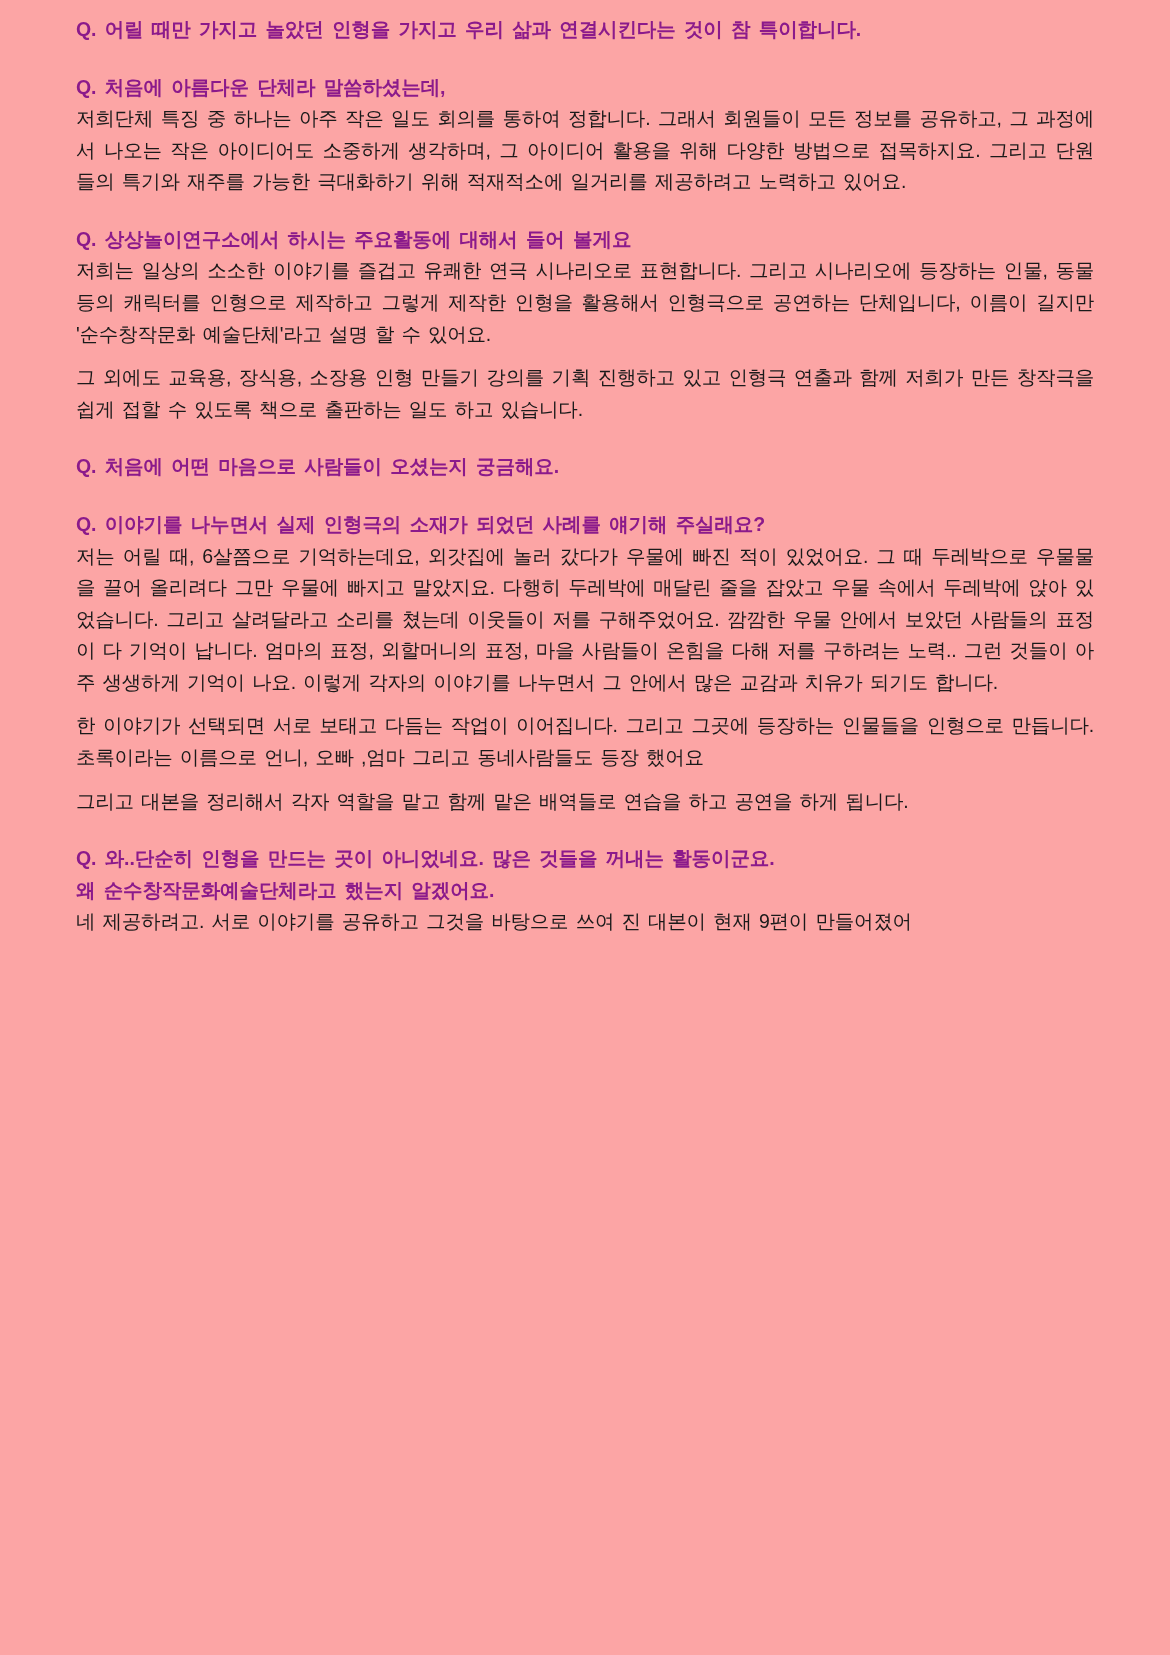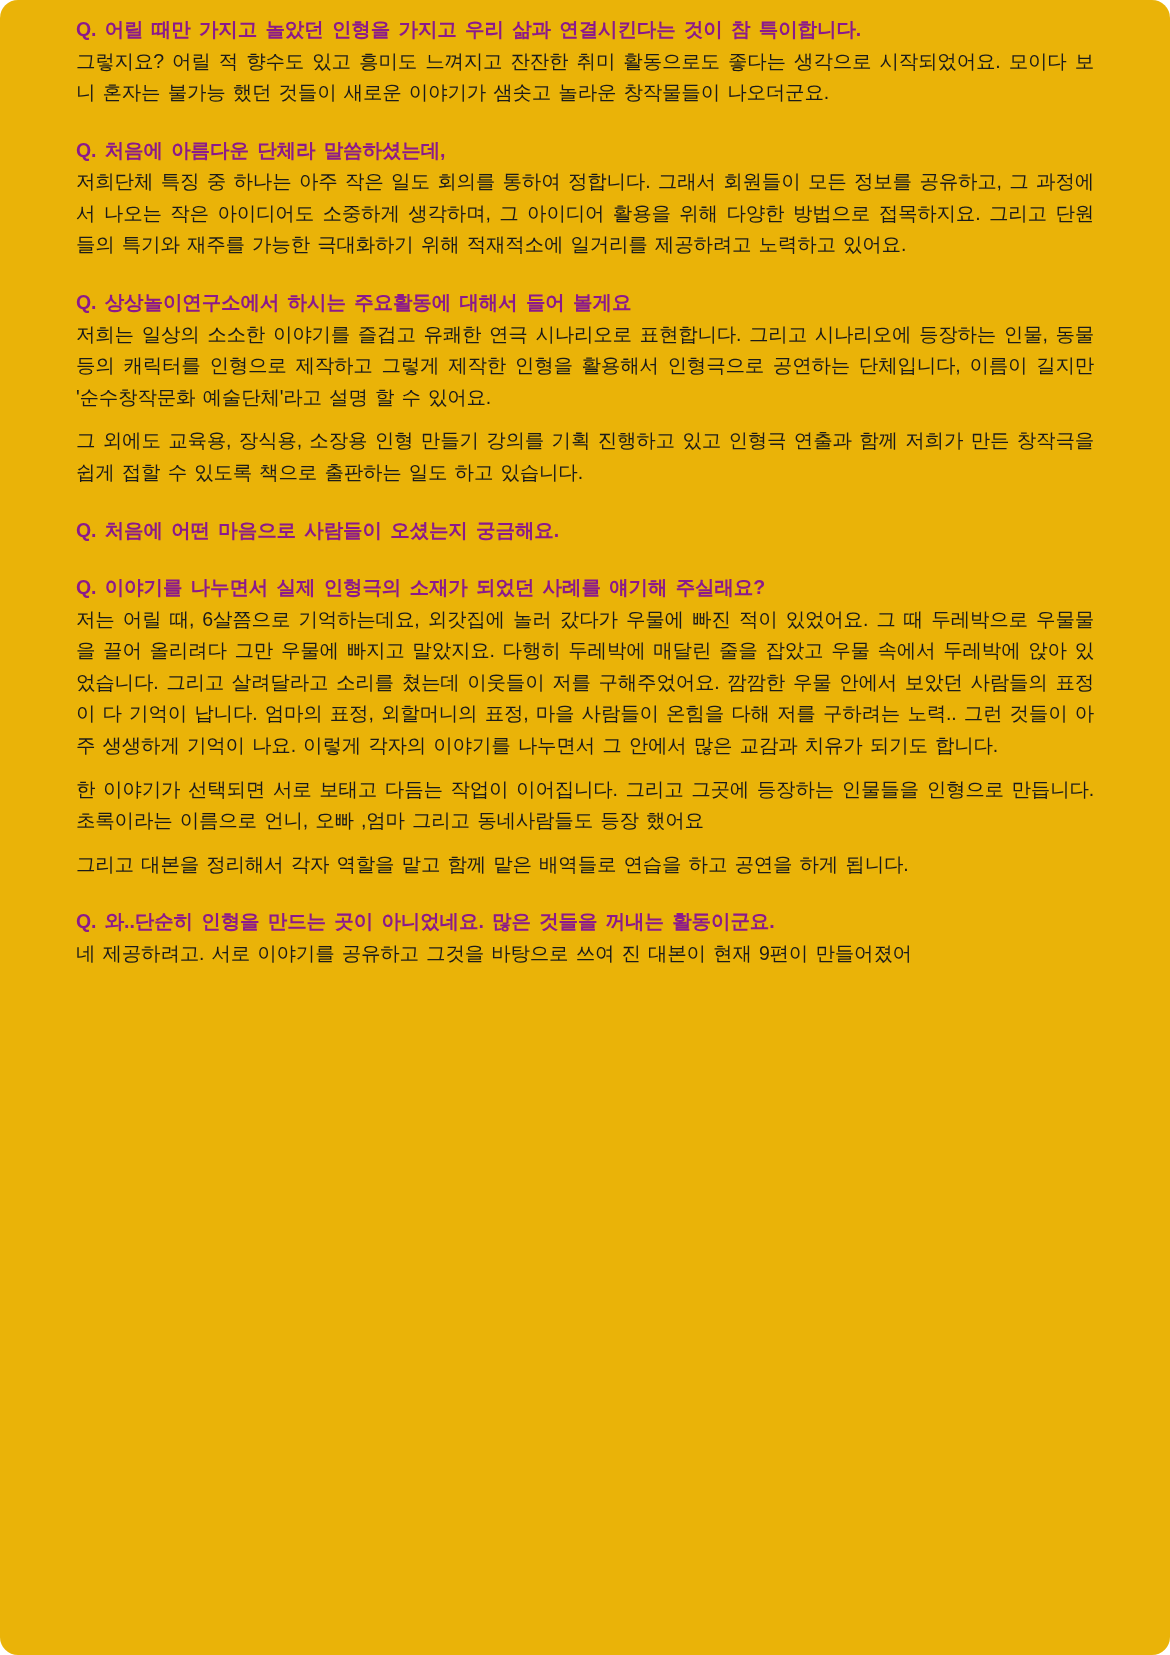--- a/index.html
+++ b/index.html
@@ -10,22 +10,21 @@
   body {
     width: 1170px;
     min-height: 1655px;
     font-family: "Liberation Sans", "DejaVu Sans", sans-serif;
   }
   .page {
     width: 1170px;
     min-height: 1655px;
     box-sizing: border-box;
     padding: 14px 76px 20px 76px;
-    background: #eab308;
-    border-radius: 18px;
+    background: #fca5a5;
   }
   .qa-block {
     margin-bottom: 26px;
   }
   .qa-block:last-child {
     margin-bottom: 12px;
   }
   .question-line {
     color: #8b1a8b;
     font-weight: bold;
@@ -50,21 +49,20 @@
     margin-top: 12px;
   }
 </style>
 </head>
 <body>
 
 <div class="page">
 
   <div class="qa-block">
     <p class="question-line">Q. 어릴 때만 가지고 놀았던 인형을 가지고 우리 삶과 연결시킨다는 것이 참 특이합니다.</p>
-    <p class="answer-para">그렇지요? 어릴 적 향수도 있고 흥미도 느껴지고 잔잔한 취미 활동으로도 좋다는 생각으로 시작되었어요. 모이다 보니 혼자는 불가능 했던 것들이 새로운 이야기가 샘솟고 놀라운 창작물들이 나오더군요.</p>
   </div>
 
   <div class="qa-block">
     <p class="question-line">Q. 처음에 아름다운 단체라 말씀하셨는데,</p>
     <p class="answer-para">저희단체 특징 중 하나는 아주 작은 일도 회의를 통하여 정합니다. 그래서 회원들이 모든 정보를 공유하고, 그 과정에서 나오는 작은 아이디어도 소중하게 생각하며, 그 아이디어 활용을 위해 다양한 방법으로 접목하지요. 그리고 단원들의 특기와 재주를 가능한 극대화하기 위해 적재적소에 일거리를 제공하려고 노력하고 있어요.</p>
   </div>
 
   <div class="qa-block">
     <p class="question-line">Q. 상상놀이연구소에서 하시는 주요활동에 대해서 들어 볼게요</p>
     <p class="answer-para">저희는 일상의 소소한 이야기를 즐겁고 유쾌한 연극 시나리오로 표현합니다. 그리고 시나리오에 등장하는 인물, 동물 등의 캐릭터를 인형으로 제작하고 그렇게 제작한 인형을 활용해서 인형극으로 공연하는 단체입니다, 이름이 길지만 '순수창작문화 예술단체'라고 설명 할 수 있어요.</p>
@@ -77,16 +75,17 @@
 
   <div class="qa-block">
     <p class="question-line">Q. 이야기를 나누면서 실제 인형극의 소재가 되었던 사례를 얘기해 주실래요?</p>
     <p class="answer-para">저는 어릴 때, 6살쯤으로 기억하는데요, 외갓집에 놀러 갔다가 우물에 빠진 적이 있었어요. 그 때 두레박으로 우물물을 끌어 올리려다 그만 우물에 빠지고 말았지요. 다행히 두레박에 매달린 줄을 잡았고 우물 속에서 두레박에 앉아 있었습니다. 그리고 살려달라고 소리를 쳤는데 이웃들이 저를 구해주었어요. 깜깜한 우물 안에서 보았던 사람들의 표정이 다 기억이 납니다. 엄마의 표정, 외할머니의 표정, 마을 사람들이 온힘을 다해 저를 구하려는 노력.. 그런 것들이 아주 생생하게 기억이 나요. 이렇게 각자의 이야기를 나누면서 그 안에서 많은 교감과 치유가 되기도 합니다.</p>
     <p class="answer-para">한 이야기가 선택되면 서로 보태고 다듬는 작업이 이어집니다. 그리고 그곳에 등장하는 인물들을 인형으로 만듭니다. 초록이라는 이름으로 언니, 오빠 ,엄마 그리고 동네사람들도 등장 했어요</p>
     <p class="answer-para">그리고 대본을 정리해서 각자 역할을 맡고 함께 맡은 배역들로 연습을 하고 공연을 하게 됩니다.</p>
   </div>
 
   <div class="qa-block">
     <p class="question-line">Q. 와..단순히 인형을 만드는 곳이 아니었네요. 많은 것들을 꺼내는 활동이군요.</p>
+    <p class="question-line">왜 순수창작문화예술단체라고 했는지 알겠어요.</p>
     <p class="answer-para">네 제공하려고. 서로 이야기를 공유하고 그것을 바탕으로 쓰여 진 대본이 현재 9편이 만들어졌어</p>
   </div>
 
 </div>
 
 </body></html>

